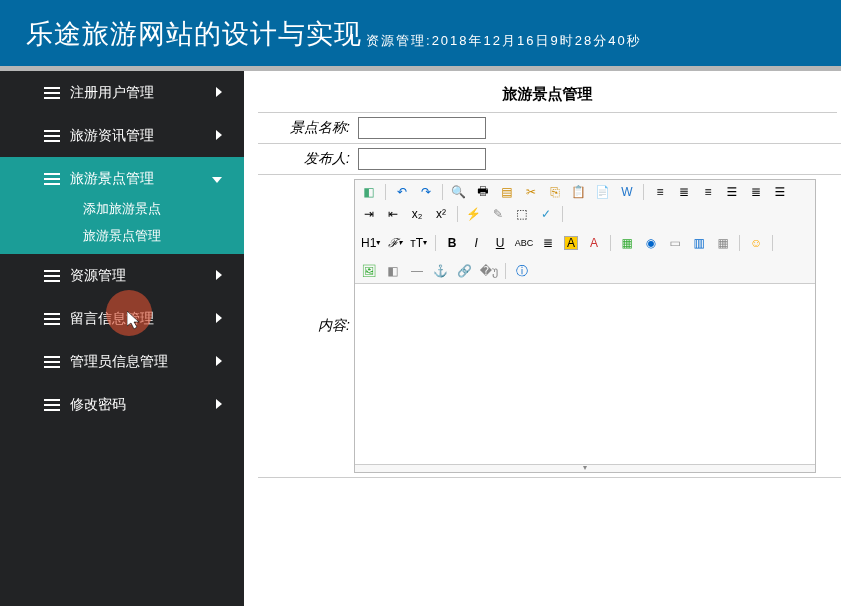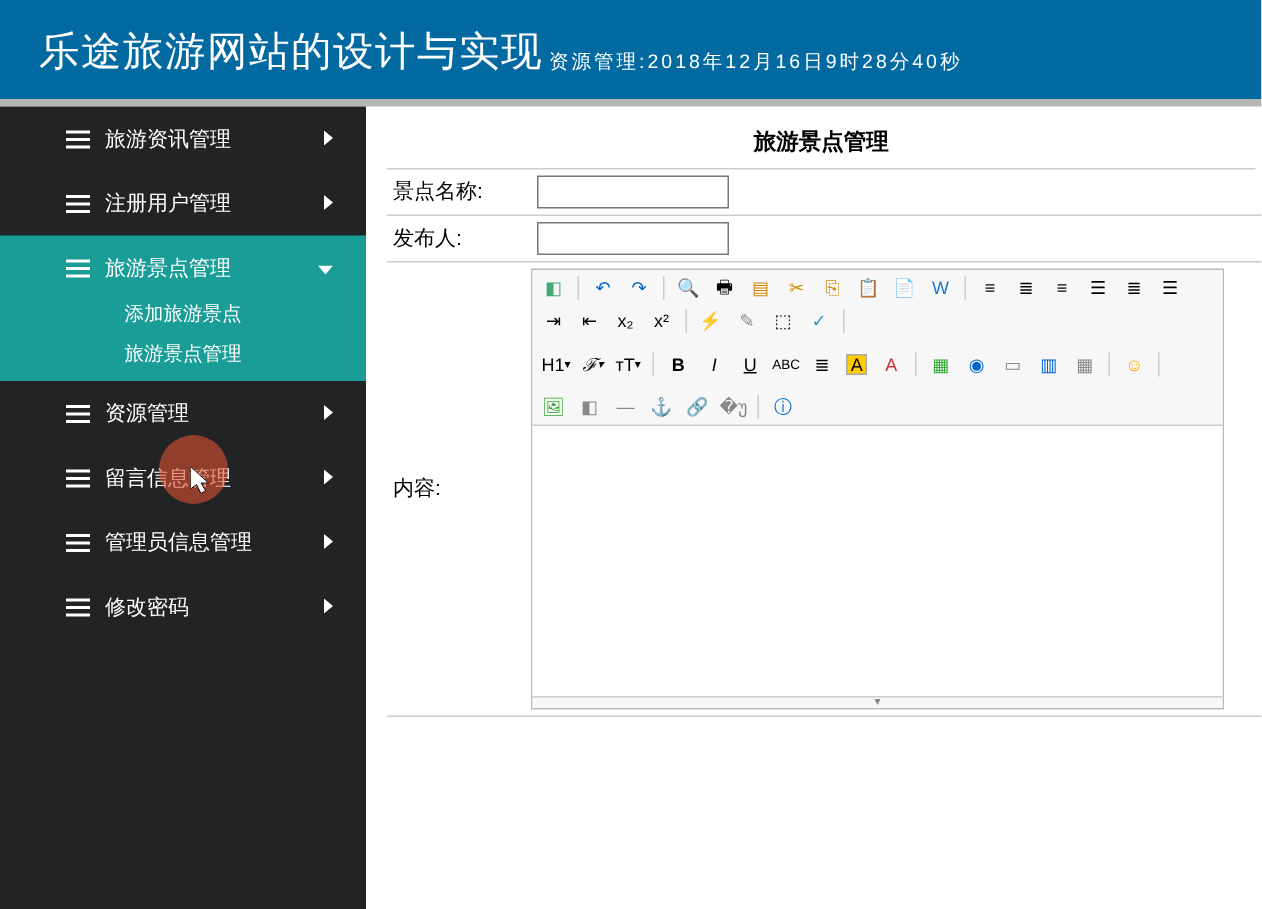--- a/index.html
+++ b/index.html
@@ -26,21 +26,21 @@
   .sub-item { height: 27px; display: flex; align-items: flex-start; justify-content: center; color: #fff; font-size: 13px; cursor: pointer; position: relative; }
   
   .cursor-circle { position: absolute; width: 46px; height: 46px; border-radius: 50%; background: rgba(220,80,50,0.6); left: 106px; top: 219px; pointer-events: none; }
   .cursor-arrow { position: absolute; left: 127px; top: 240px; pointer-events: none; }
 
   
   .main { flex: 1; padding: 8px 0 0 14px; }
   .panel-title { text-align: center; font-weight: bold; font-size: 15px; padding: 6px 0 8px; border-bottom: 1px solid #ccc; margin-right: 4px; }
   .form-table { width: 100%; border-collapse: collapse; }
   .form-table td { border-bottom: 1px solid #ccc; padding: 4px 4px; vertical-align: middle; }
-  .form-table td.label-cell { width: 96px; text-align: left; font-size: 14px; padding-right: 4px; }
+  .form-table td.label-cell { width: 96px; text-align: right; font-size: 14px; padding-right: 4px; font-style: italic; }
   .txt-input { width: 128px; height: 22px; border: 1px solid #777; padding: 0 4px; font-size: 13px; }
   .file-btn { height: 22px; border: 1px solid #888; background: #efefef; padding: 1px 6px; font-size: 12px; cursor: pointer; }
   .file-label { font-size: 13px; margin-left: 2px; }
   
   
   .editor-wrap { border: 1px solid #bbb; width: 462px; }
   .editor-tb { background: #f7f7f7; border-bottom: 1px solid #ccc; padding: 4px 6px; display: flex; flex-wrap: wrap; gap: 6px 8px; align-items: center; }
   .tb-ico { width: 16px; height: 16px; display: inline-flex; align-items: center; justify-content: center; font-size: 12px; cursor: pointer; }
   .tb-sep { width: 1px; height: 16px; background: #ccc; }
   .tb-txt { font-size: 12px; cursor: pointer; display: inline-flex; align-items: center; }
@@ -65,32 +65,32 @@
 
 <div class="layout">
 
   <div class="sidebar" style="position:relative;">
     <div class="side-item">
       <span class="bars">
           <span></span>
           <span></span>
           <span></span>
         </span>
+      <span class="label">注册用户管理</span>
+      <span class="arrow"><svg class="tri-r" viewBox="0 0 6 10">
+            <polygon points="0,0 6,5 0,10" fill="#fff"></polygon>
+          </svg></span>
+    </div>
+    <div class="side-item">
+      <span class="bars">
+          <span></span>
+          <span></span>
+          <span></span>
+        </span>
       <span class="label">旅游资讯管理</span>
-      <span class="arrow"><svg class="tri-r" viewBox="0 0 6 10">
-            <polygon points="0,0 6,5 0,10" fill="#fff"></polygon>
-          </svg></span>
-    </div>
-    <div class="side-item">
-      <span class="bars">
-          <span></span>
-          <span></span>
-          <span></span>
-        </span>
-      <span class="label">注册用户管理</span>
       <span class="arrow"><svg class="tri-r" viewBox="0 0 6 10">
             <polygon points="0,0 6,5 0,10" fill="#fff"></polygon>
           </svg></span>
     </div>
     <div class="side-item active">
       <span class="bars">
           <span></span>
           <span></span>
           <span></span>
         </span>

